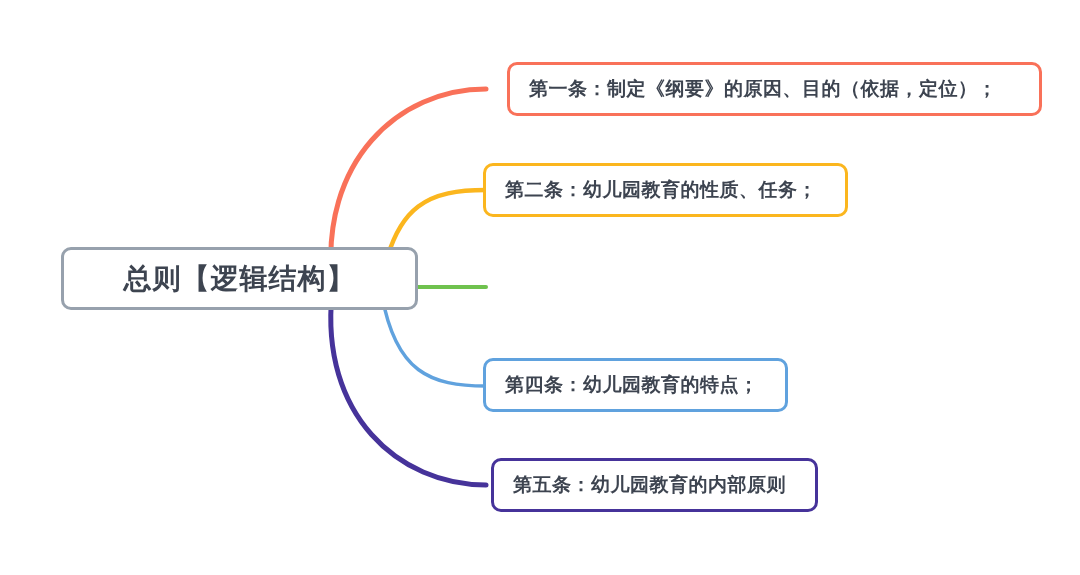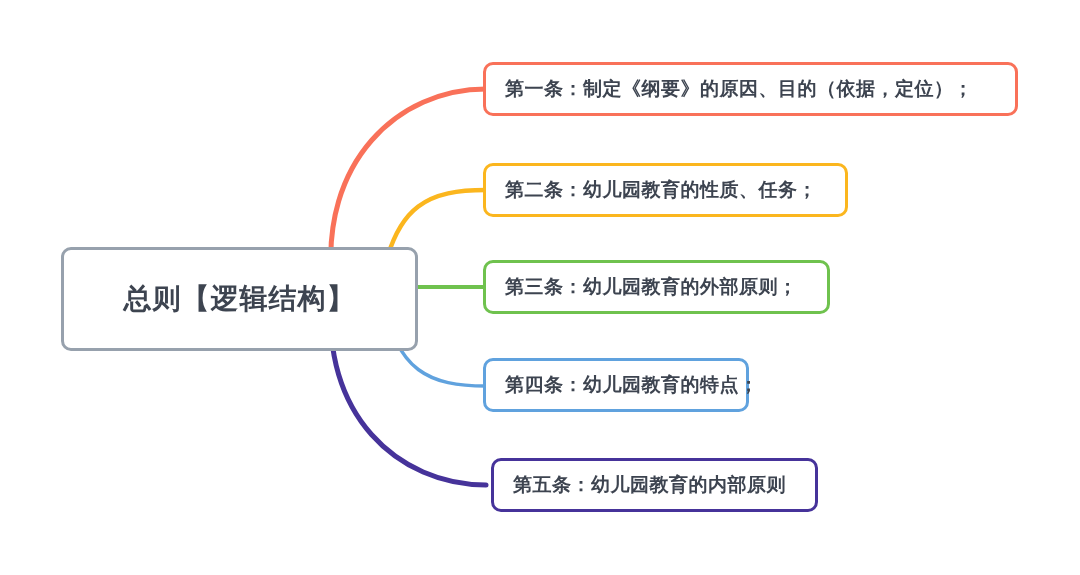--- a/index.html
+++ b/index.html
@@ -30,37 +30,37 @@
     border-radius: 10px;
     display: flex;
     align-items: center;
     color: #3d4450;
     font-weight: bold;
   }
   .root-node {
     left: 61px;
     top: 247px;
     width: 357px;
-    height: 104px;
+    height: 63px;
     justify-content: center;
     font-size: 28px;
     letter-spacing: 1px;
     text-align: center;
   }
   .branch-node {
     left: 483px;
     height: 54px;
     padding-left: 19px;
     font-size: 19px;
     letter-spacing: 0.5px;
   }
   .branch-1 { top: 62px;  width: 535px; }
   .branch-2 { top: 163px; width: 365px; text-align: center; }
   .branch-3 { top: 260px; width: 347px; }
-  .branch-4 { top: 358px; width: 266px; }
+  .branch-4 { top: 358px; width: 305px; }
   .branch-5 { top: 458px; width: 327px; }
   .node-label {
     white-space: nowrap;
   }
 </style>
 </head>
 <body>
 
 <div class="stage">
 
@@ -69,31 +69,28 @@
     <path d="M 382 280 C 396 204 430 190 486 190" fill="none" stroke-width="4.5" stroke-linecap="round" stroke="#fbb61e"></path>
     <path d="M 412 287 L 486 287" fill="none" stroke-width="4" stroke-linecap="round" stroke="#6fc24e"></path>
     <path d="M 382 296 C 396 372 430 386 486 386" fill="none" stroke-width="3.5" stroke-linecap="round" stroke="#60a2de"></path>
     <path d="M 332 294 C 320 414 398 485 486 485" fill="none" stroke-width="5" stroke-linecap="round" stroke="#46339a"></path>
   </svg>
 
   <div class="node root-node" style="border-color: rgb(151, 161, 173);">
     <span class="node-label">总则【逻辑结构】</span>
   </div>
 
-  <div class="node branch-node branch-1" style="border-color: rgb(249, 113, 89);">
+  <div class="node branch-node branch-1" style="border-color: rgb(249, 113, 89); margin-left: 24px;">
     <span class="node-label">第一条：制定《纲要》的原因、目的（依据，定位）；</span>
   </div>
 
   <div class="node branch-node branch-2" style="border-color: rgb(251, 182, 30);">
     <span class="node-label">第二条：幼儿园教育的性质、任务；</span>
   </div>
 
-  <div class="node branch-node branch-3" style="border-color: rgb(111, 194, 78);">
-    <span class="node-label">第三条：幼儿园教育的外部原则；</span>
-  </div>
 
   <div class="node branch-node branch-4" style="border-color: rgb(96, 162, 222);">
     <span class="node-label">第四条：幼儿园教育的特点；</span>
   </div>
 
   <div class="node branch-node branch-5" style="border-color: rgb(70, 51, 154); margin-left: 8px;">
     <span class="node-label">第五条：幼儿园教育的内部原则</span>
   </div>
 
 </div>

